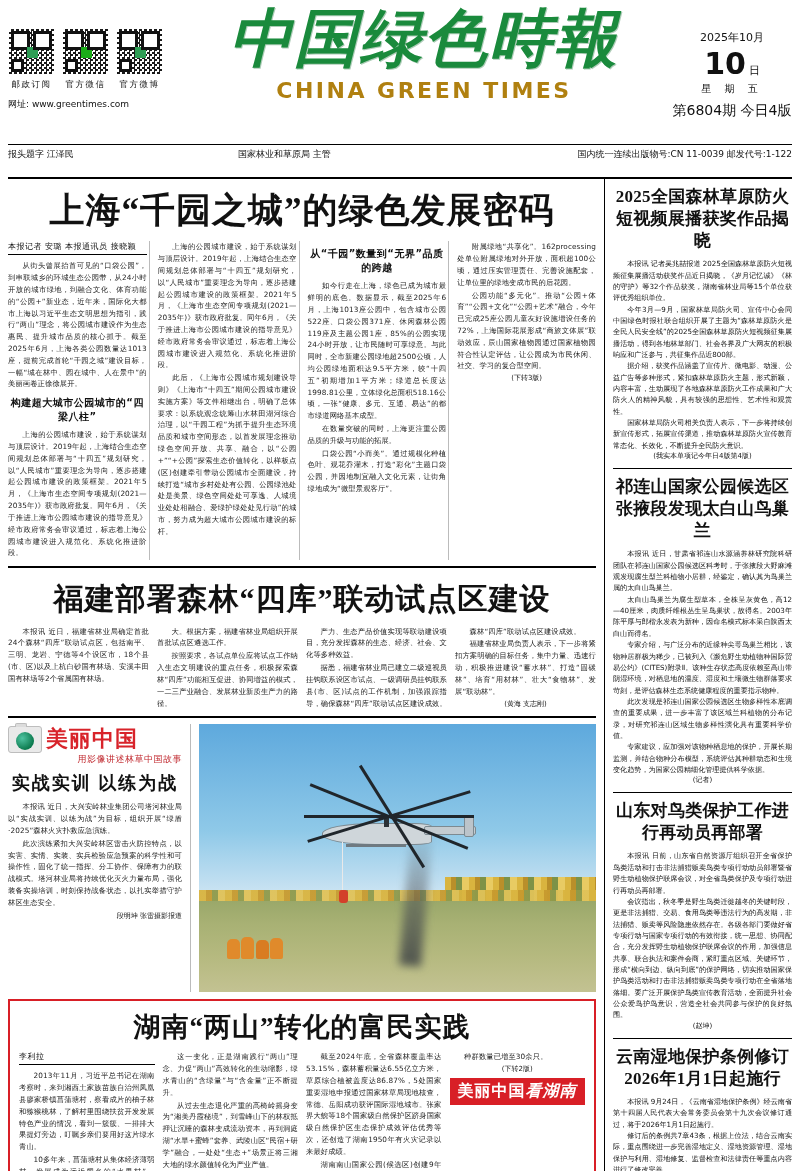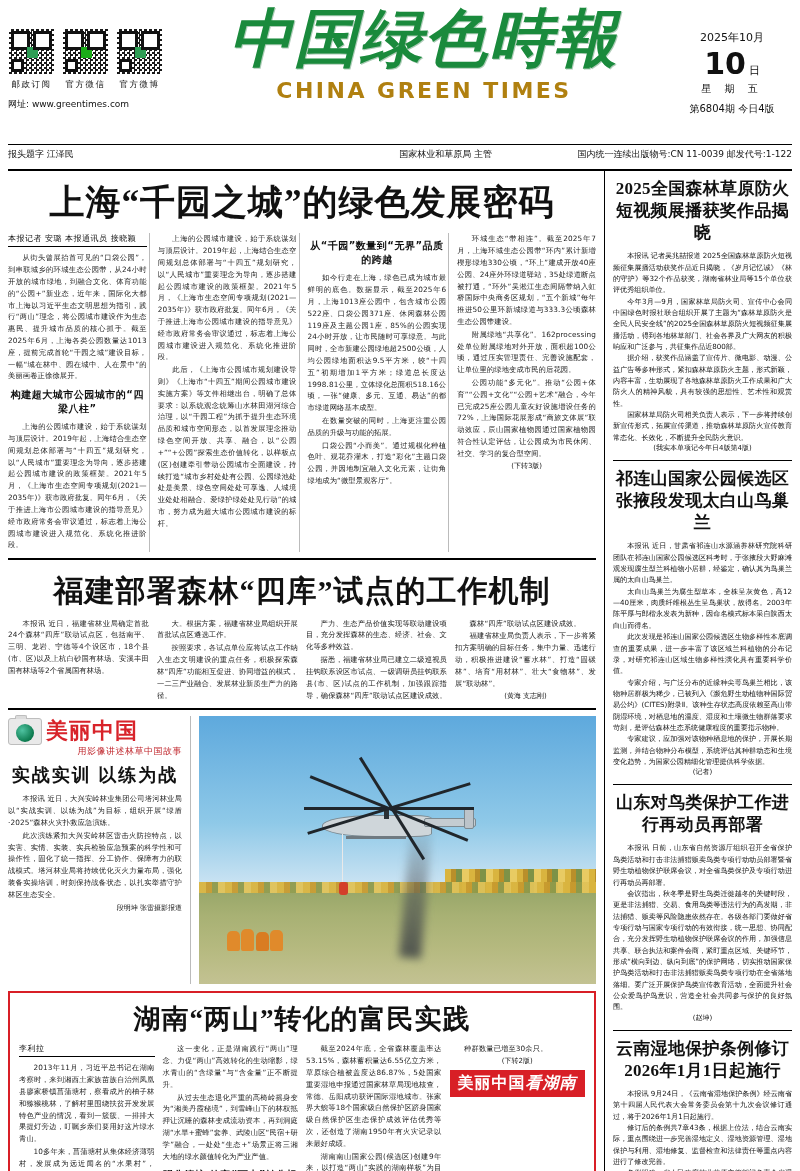--- a/index.html
+++ b/index.html
@@ -45,27 +45,27 @@
     margin-top: 6px; font-family: "DejaVu Sans", sans-serif;
     font-size: 22px; font-weight: bold; color: #b08010; letter-spacing: 2.5px;
   }
 
   .date-block { width: 120px; text-align: center; padding-top: 30px;
                 font-family: "DejaVu Sans", sans-serif; }
   .d-year { font-size: 11px; }
   .d-day { font-size: 30px; font-weight: bold; line-height: 1.1; margin-top: 2px; }
   .d-day sub { font-size: 11px; font-weight: normal; vertical-align: baseline; margin-left: 3px; }
   .d-week { font-size: 10px; letter-spacing: 5px; margin-top: 2px; }
-  .d-issue { font-size: 10px; margin-top: 6px; white-space: nowrap; }
+  .d-issue { font-size: 14px; margin-top: 6px; white-space: nowrap; }
 
   .mast-rule { border-top: 1px solid #000; margin-top: 2px; }
   .mast-sub { display: flex; font-size: 9px; font-family: "DejaVu Sans", sans-serif;
-              padding: 3px 0 8px; }
+              padding: 3px 0 16px; }
   .mast-sub .s1 { width: 230px; }
-  .mast-sub .s2 { flex: 1; text-align: right; }
+  .mast-sub .s2 { flex: 1; text-align: left; }
   .mast-sub .s3 { width: 300px; text-align: right; white-space: nowrap; }
   .mast-rule2 { border-top: 2px solid #000; }
 
   
   .hl-main {
     font-family: "Liberation Serif", "DejaVu Serif", serif;
     font-weight: bold; text-align: center; letter-spacing: 1px;
     line-height: 1.15;
   }
   .byline { font-size: 8px; font-family: "DejaVu Sans", sans-serif;
@@ -250,31 +250,30 @@
         <div class="colrule">
           <div class="subhead">从“千园”数量到“无界”品质的跨越</div>
           <div class="body">
             <p>如今行走在上海，绿色已成为城市最鲜明的底色。数据显示，截至2025年6月，上海1013座公园中，包含城市公园522座、口袋公园371座、休闲森林公园119座及主题公园1座，85%的公园实现24小时开放，让市民随时可享绿意。与此同时，全市新建公园绿地超2500公顷，人均公园绿地面积达9.5平方米，较“十四五”初期增加1平方米；绿道总长度达1998.81公里，立体绿化总面积518.16公顷，一张“健康、多元、互通、易达”的都市绿道网络基本成型。</p>
             <p>在数量突破的同时，上海更注重公园品质的升级与功能的拓展。</p>
             <p>口袋公园“小而美”。通过规模化种植色叶、观花乔灌木，打造“彩化”主题口袋公园，并因地制宜融入文化元素，让街角绿地成为“微型景观客厅”。</p>
           </div>
         </div>
         <div class="colrule">
           <div class="body">
-            <p>环城生态“带相连”。截至2025年7月，上海环城生态公园带“环内”累计新增楔形绿地330公顷，“环上”建成开放40座公园、24座外环绿道驿站，35处绿道断点被打通，“环外”吴淞江生态间隔带纳入虹桥国际中央商务区规划，“五个新城”每年推进50公里环新城绿道与333.3公顷森林生态公园带建设。</p>
             <p>附属绿地“共享化”。162processing处单位附属绿地对外开放，面积超100公顷，通过压实管理责任、完善设施配套，让单位里的绿地变成市民的后花园。</p>
             <p>公园功能“多元化”。推动“公园+体育”“公园+文化”“公园+艺术”融合，今年已完成25座公园儿童友好设施增设任务的72%，上海国际花展形成“商旅文体展”联动效应，辰山国家植物园通过国家植物园符合性认定评估，让公园成为市民休闲、社交、学习的复合型空间。</p>
           </div>
           <div class="sig">(下转3版)</div>
         </div>
       </div>
 
       <div class="sect-rule-thick"></div>
 
-      <div class="hl-main h2-main">福建部署森林“四库”试点的工作机制</div>
+      <div class="hl-main h2-main">福建部署森林“四库”联动试点区建设</div>
       <div class="cols4">
         <div>
           <div class="body">
               <p>本报讯  近日，福建省林业局确定首批24个森林“四库”联动试点区，包括南平、三明、龙岩、宁德等4个设区市，18个县(市、区)以及上杭白砂国有林场、安溪丰田国有林场等2个省属国有林场。</p>
             </div>
         </div>
         <div>
           <div class="body">
             <p>大。根据方案，福建省林业局组织开展首批试点区遴选工作。</p>
               <p>按照要求，各试点单位应将试点工作纳入生态文明建设的重点任务，积极探索森林“四库”功能相互促进、协同增益的模式，一二三产业融合、发展林业新质生产力的路径。</p>
@@ -389,22 +388,22 @@
         <p>国家林草局防火司相关负责人表示，下一步将持续创新宣传形式，拓展宣传渠道，推动森林草原防火宣传教育常态化、长效化，不断提升全民防火意识。</p>
       </div>
       <div class="sig">(我实本单项记今年日4版第4版)</div>
 
       <div class="sect-rule"></div>
 
       <div class="rh">祁连山国家公园候选区张掖段发现太白山鸟巢兰</div>
       <div class="rbody">
         <p>本报讯  近日，甘肃省祁连山水源涵养林研究院科研团队在祁连山国家公园候选区科考时，于张掖段大野麻滩观发现腐生型兰科植物小居群，经鉴定，确认其为鸟巢兰属的太白山鸟巢兰。</p>
         <p>太白山鸟巢兰为腐生型草本，全株呈灰黄色，高12—40厘米，肉质纤维根丛生呈鸟巢状，故得名。2003年陈平厚与郎楷永发表为新种，因命名模式标本采自陕西太白山而得名。</p>
+        <p>专家介绍，与广泛分布的近缘种尖萼鸟巢兰相比，该物种居群极为稀少，已被列入《濒危野生动植物种国际贸易公约》(CITES)附录Ⅱ。该种生存状态高度依赖至高山带阴湿环境，对栖息地的温度、湿度和土壤微生物群落要求苛刻，是评估森林生态系统健康程度的重要指示物种。</p>
         <p>此次发现是祁连山国家公园候选区生物多样性本底调查的重要成果，进一步丰富了该区域兰科植物的分布记录，对研究祁连山区域生物多样性演化具有重要科学价值。</p>
-        <p>专家介绍，与广泛分布的近缘种尖萼鸟巢兰相比，该物种居群极为稀少，已被列入《濒危野生动植物种国际贸易公约》(CITES)附录Ⅱ。该种生存状态高度依赖至高山带阴湿环境，对栖息地的温度、湿度和土壤微生物群落要求苛刻，是评估森林生态系统健康程度的重要指示物种。</p>
         <p>专家建议，应加强对该物种栖息地的保护，开展长期监测，并结合物种分布模型，系统评估其种群动态和生境变化趋势，为国家公园精细化管理提供科学依据。</p>
       </div>
       <div class="sig">(记者)</div>
 
       <div class="sect-rule"></div>
 
       <div class="rh">山东对鸟类保护工作进行再动员再部署</div>
       <div class="rbody">
         <p>本报讯  日前，山东省自然资源厅组织召开全省保护鸟类活动和打击非法捕猎贩卖鸟类专项行动动员部署暨省野生动植物保护联席会议，对全省鸟类保护及专项行动进行再动员再部署。</p>
         <p>会议指出，秋冬季是野生鸟类迁徙越冬的关键时段，更是非法捕猎、交易、食用鸟类等违法行为的高发期，非法捕猎、贩卖等风险隐患依然存在。各级各部门要做好省专项行动与国家专项行动的有效衔接，统一思想、协同配合，充分发挥野生动植物保护联席会议的作用，加强信息共享、联合执法和案件会商，紧盯重点区域、关键环节，形成“横向到边、纵向到底”的保护网络，切实推动国家保护鸟类活动和打击非法捕猎贩卖鸟类专项行动在全省落地落细。要广泛开展保护鸟类宣传教育活动，全面提升社会公众爱鸟护鸟意识，营造全社会共同参与保护的良好氛围。</p>

